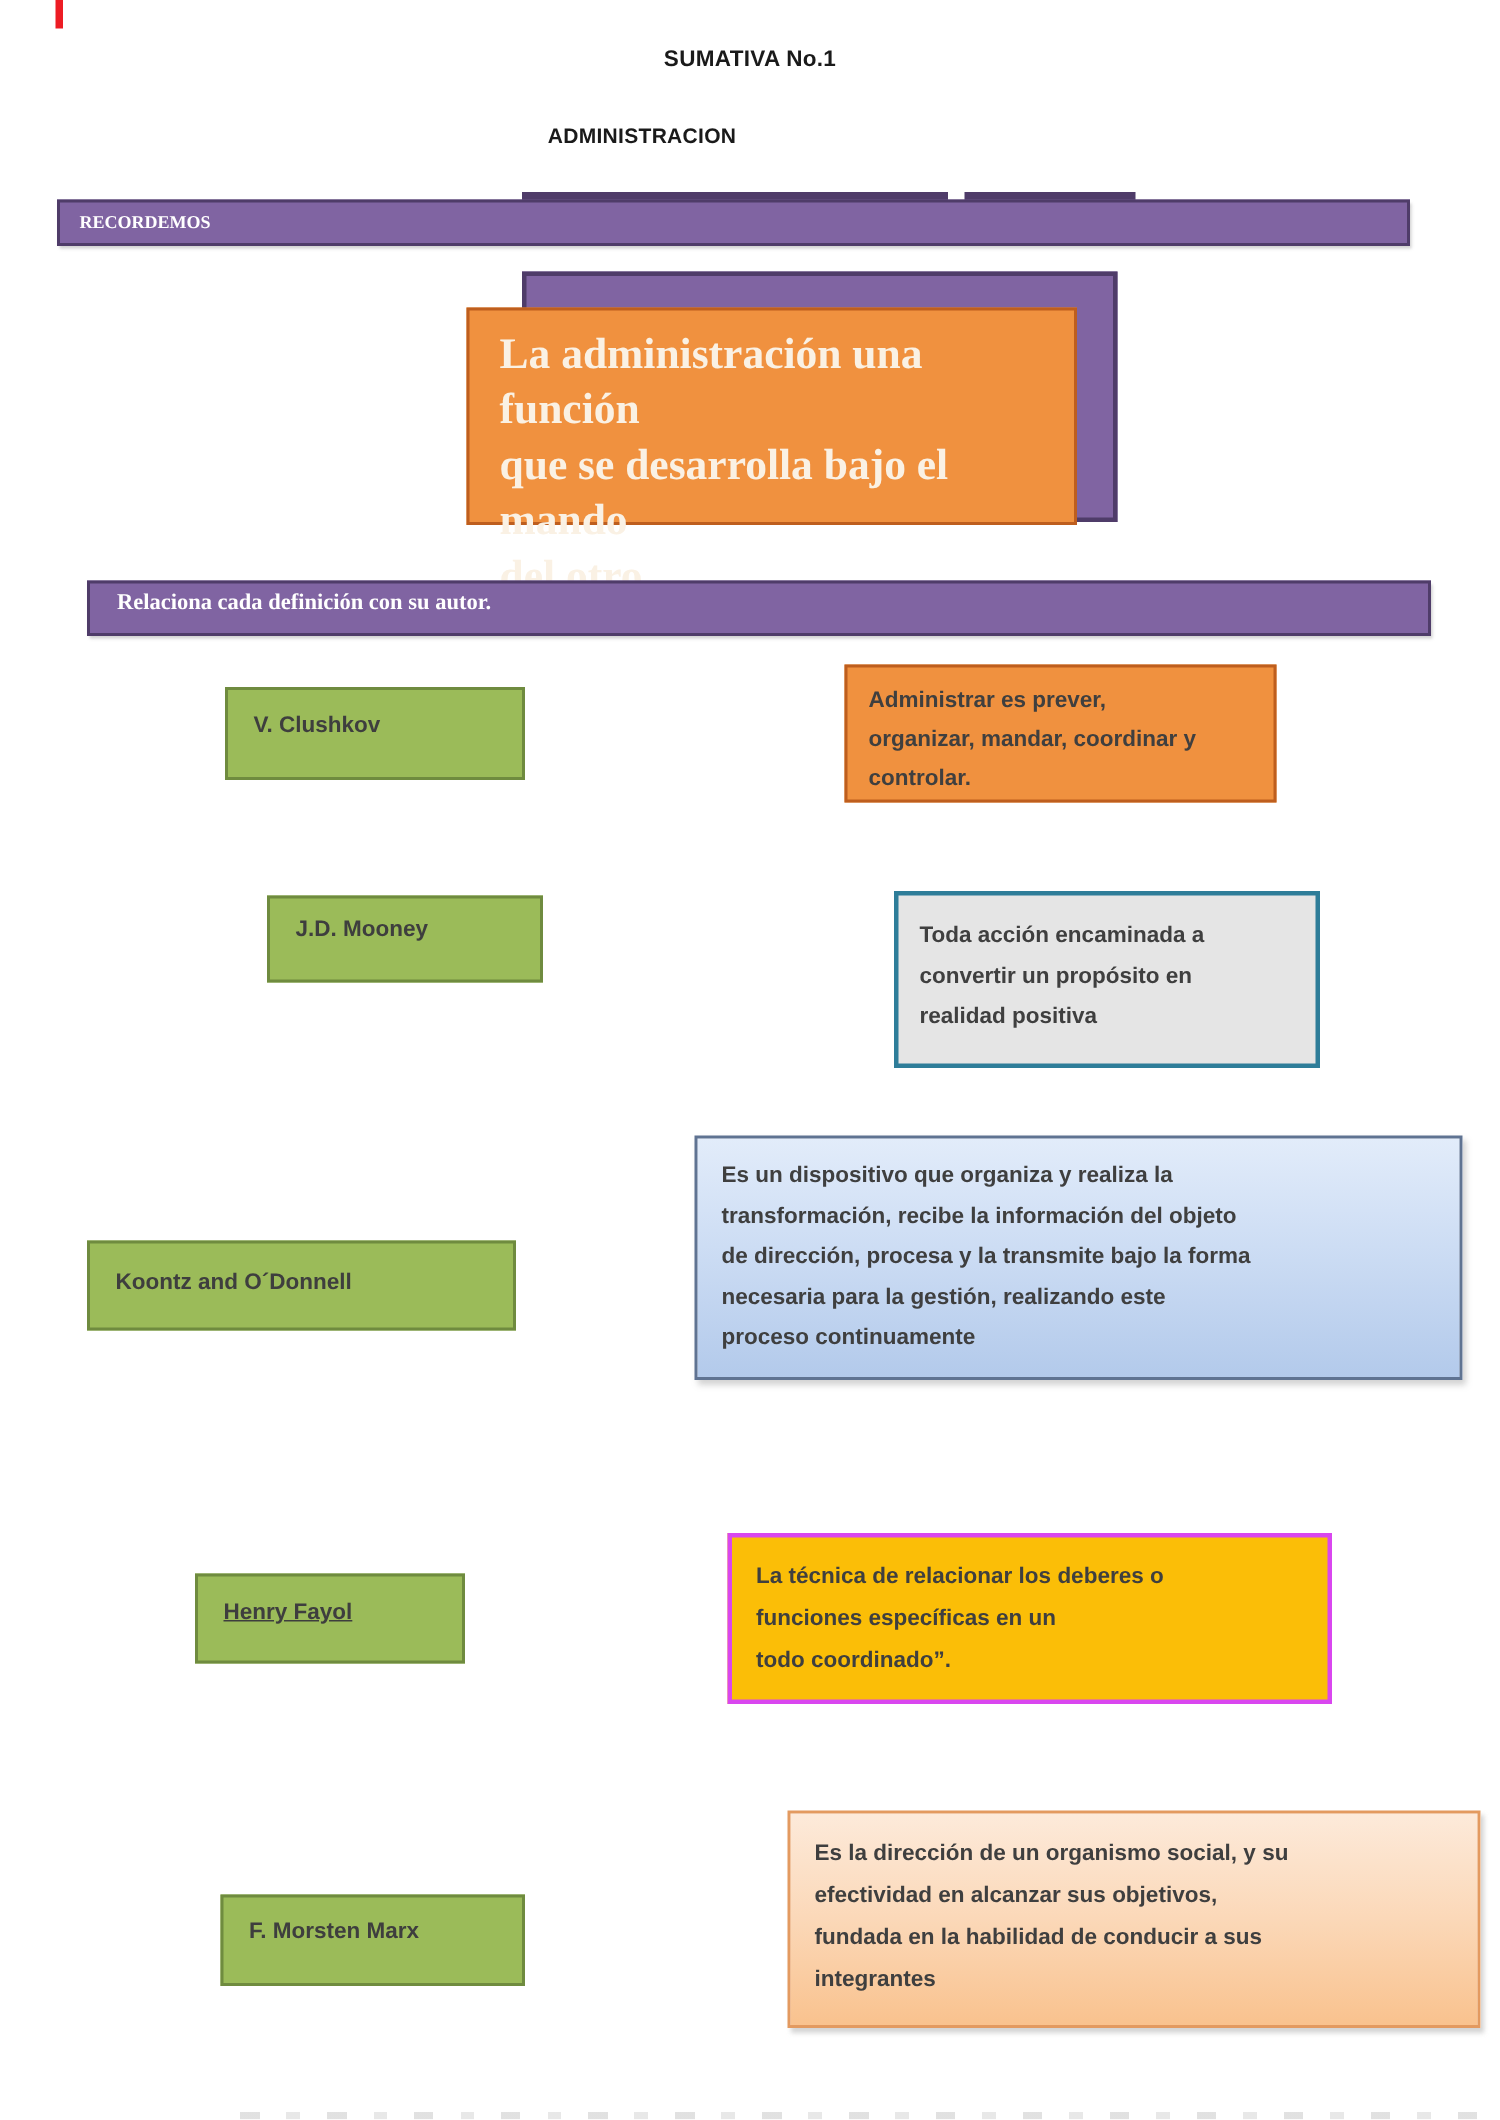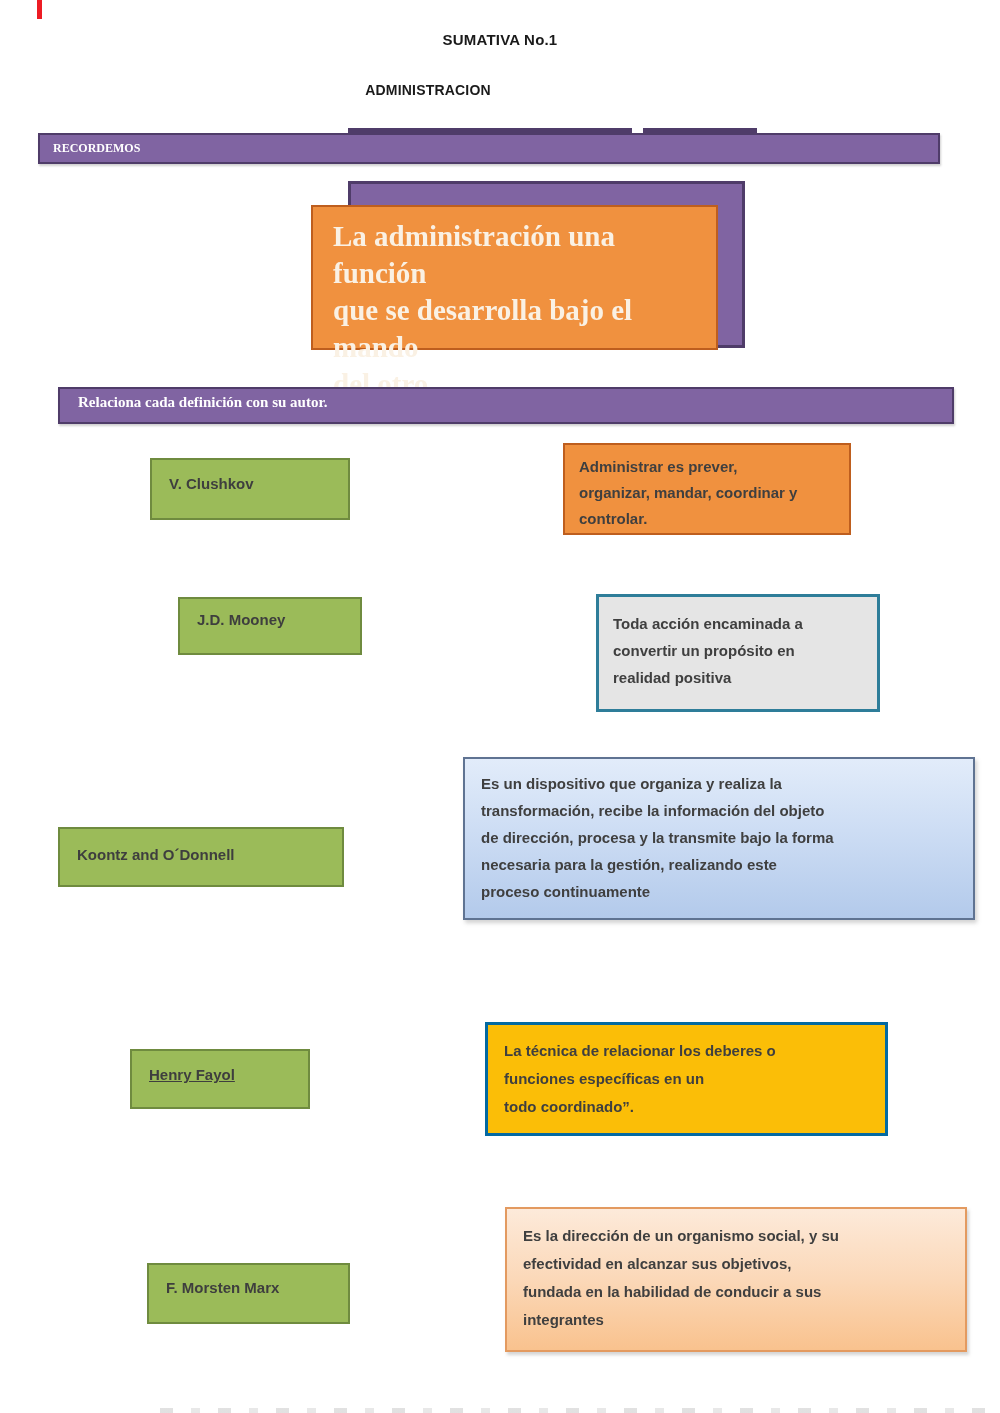--- a/index.html
+++ b/index.html
@@ -57,22 +57,22 @@
     white-space:pre-line;}
   .def-orange{left:563px;top:443px;width:288px;height:92px;
     background:#f0913f;border:2px solid #be5e1e;padding:9px 12px 0 14px;}
   .def-yellow{left:596px;top:594px;width:284px;height:118px;
     background:#e5e5e5;border:3px solid #2e7d99;padding:13px 10px 0 14px;line-height:27px;}
   .def-blue{left:463px;top:757px;width:512px;height:163px;
     background:linear-gradient(180deg,#e2ecfa 0%,#cdddf4 45%,#b3caeb 100%);
     border:2px solid #5f7392;padding:11px 14px 0 16px;line-height:27px;
     box-shadow:2px 3px 4px rgba(130,130,130,.35);}
   .def-gold{left:485px;top:1022px;width:403px;height:114px;
-    background:#fbbe07;border:3px solid #0369a1;padding:12px 12px 16px 16px;line-height:28px;}
-  .def-peach{left:505px;top:1207px;width:462px;height:145px;
+    background:#fbbe07;border:3px solid #d946ef;padding:12px 12px 16px 16px;line-height:28px;}
+  .def-peach{left:525px;top:1207px;width:462px;height:145px;
     background:linear-gradient(180deg,#fdeada 0%,#fbd8b8 50%,#f9c28e 100%);
     border:2px solid #e39a60;padding:13px 14px 0 16px;line-height:28px;
     box-shadow:2px 3px 3px rgba(150,150,150,.4);}
 
   .bottom-cutoff{left:160px;top:1408px;width:830px;height:5px;opacity:.45;
     background:repeating-linear-gradient(90deg,#bdbdbd 0 13px,transparent 13px 31px,#cccccc 31px 40px,transparent 40px 58px);}
 </style>
 </head>
 <body>
 

